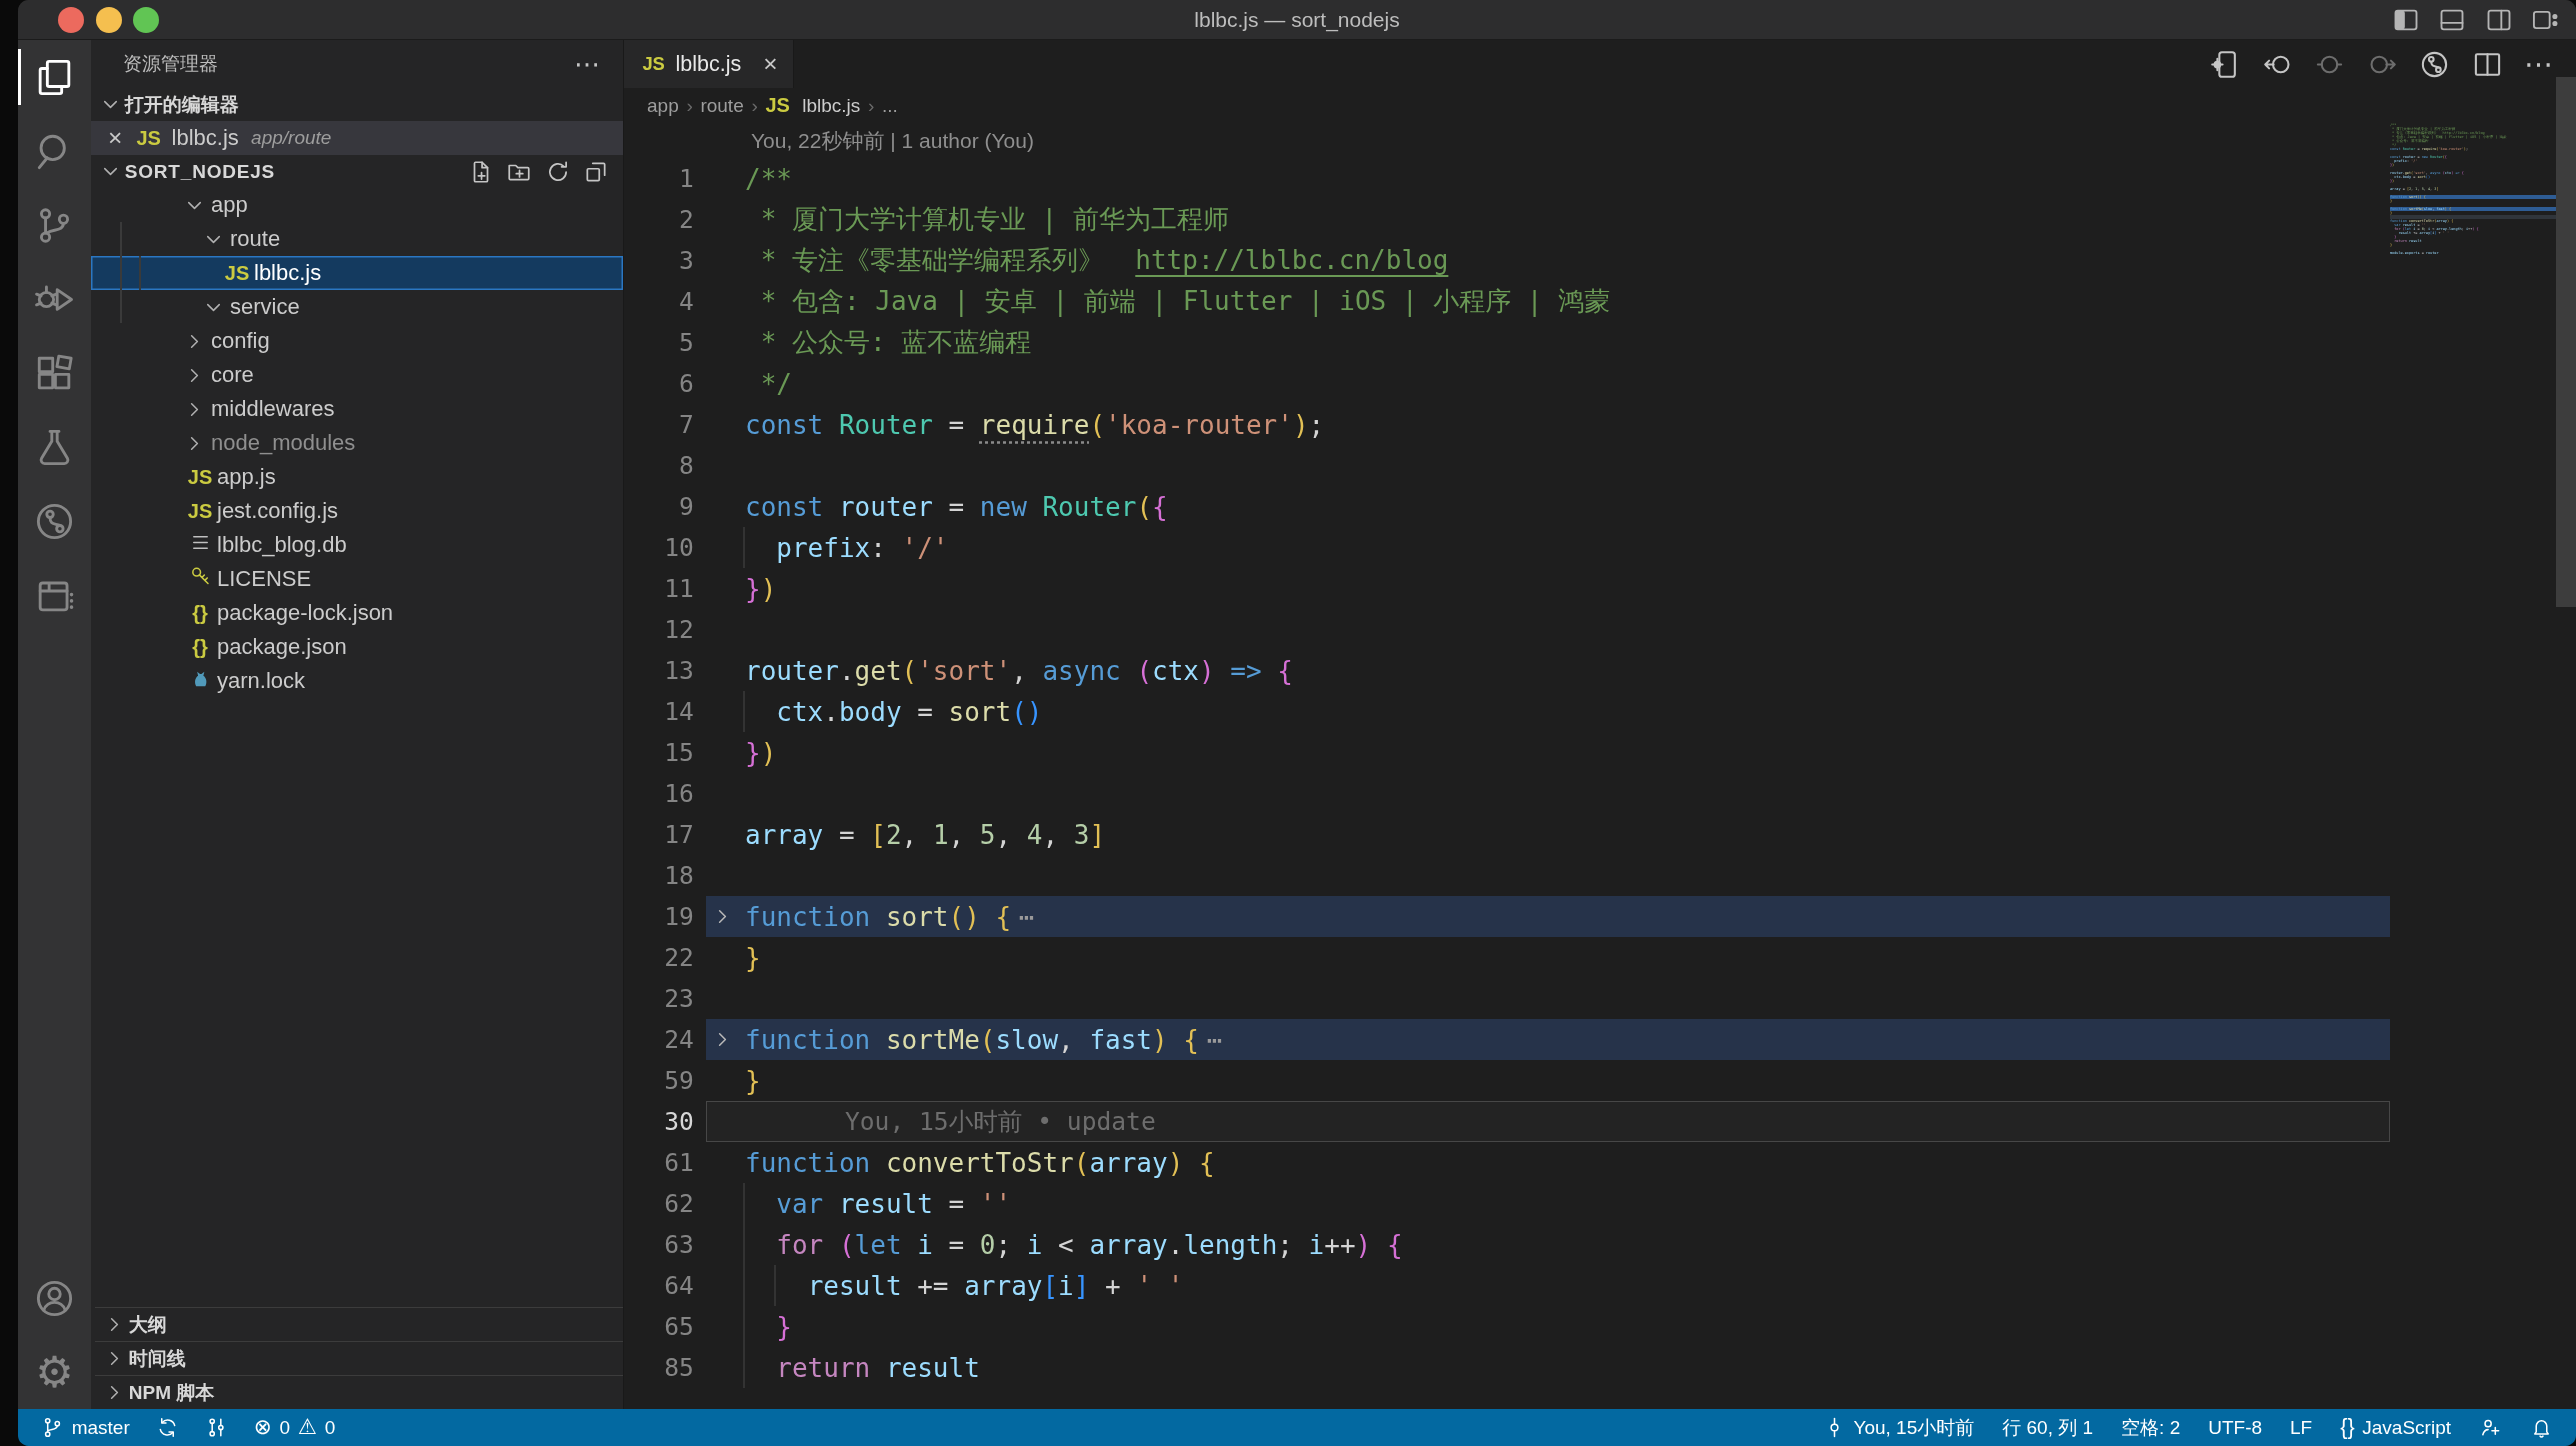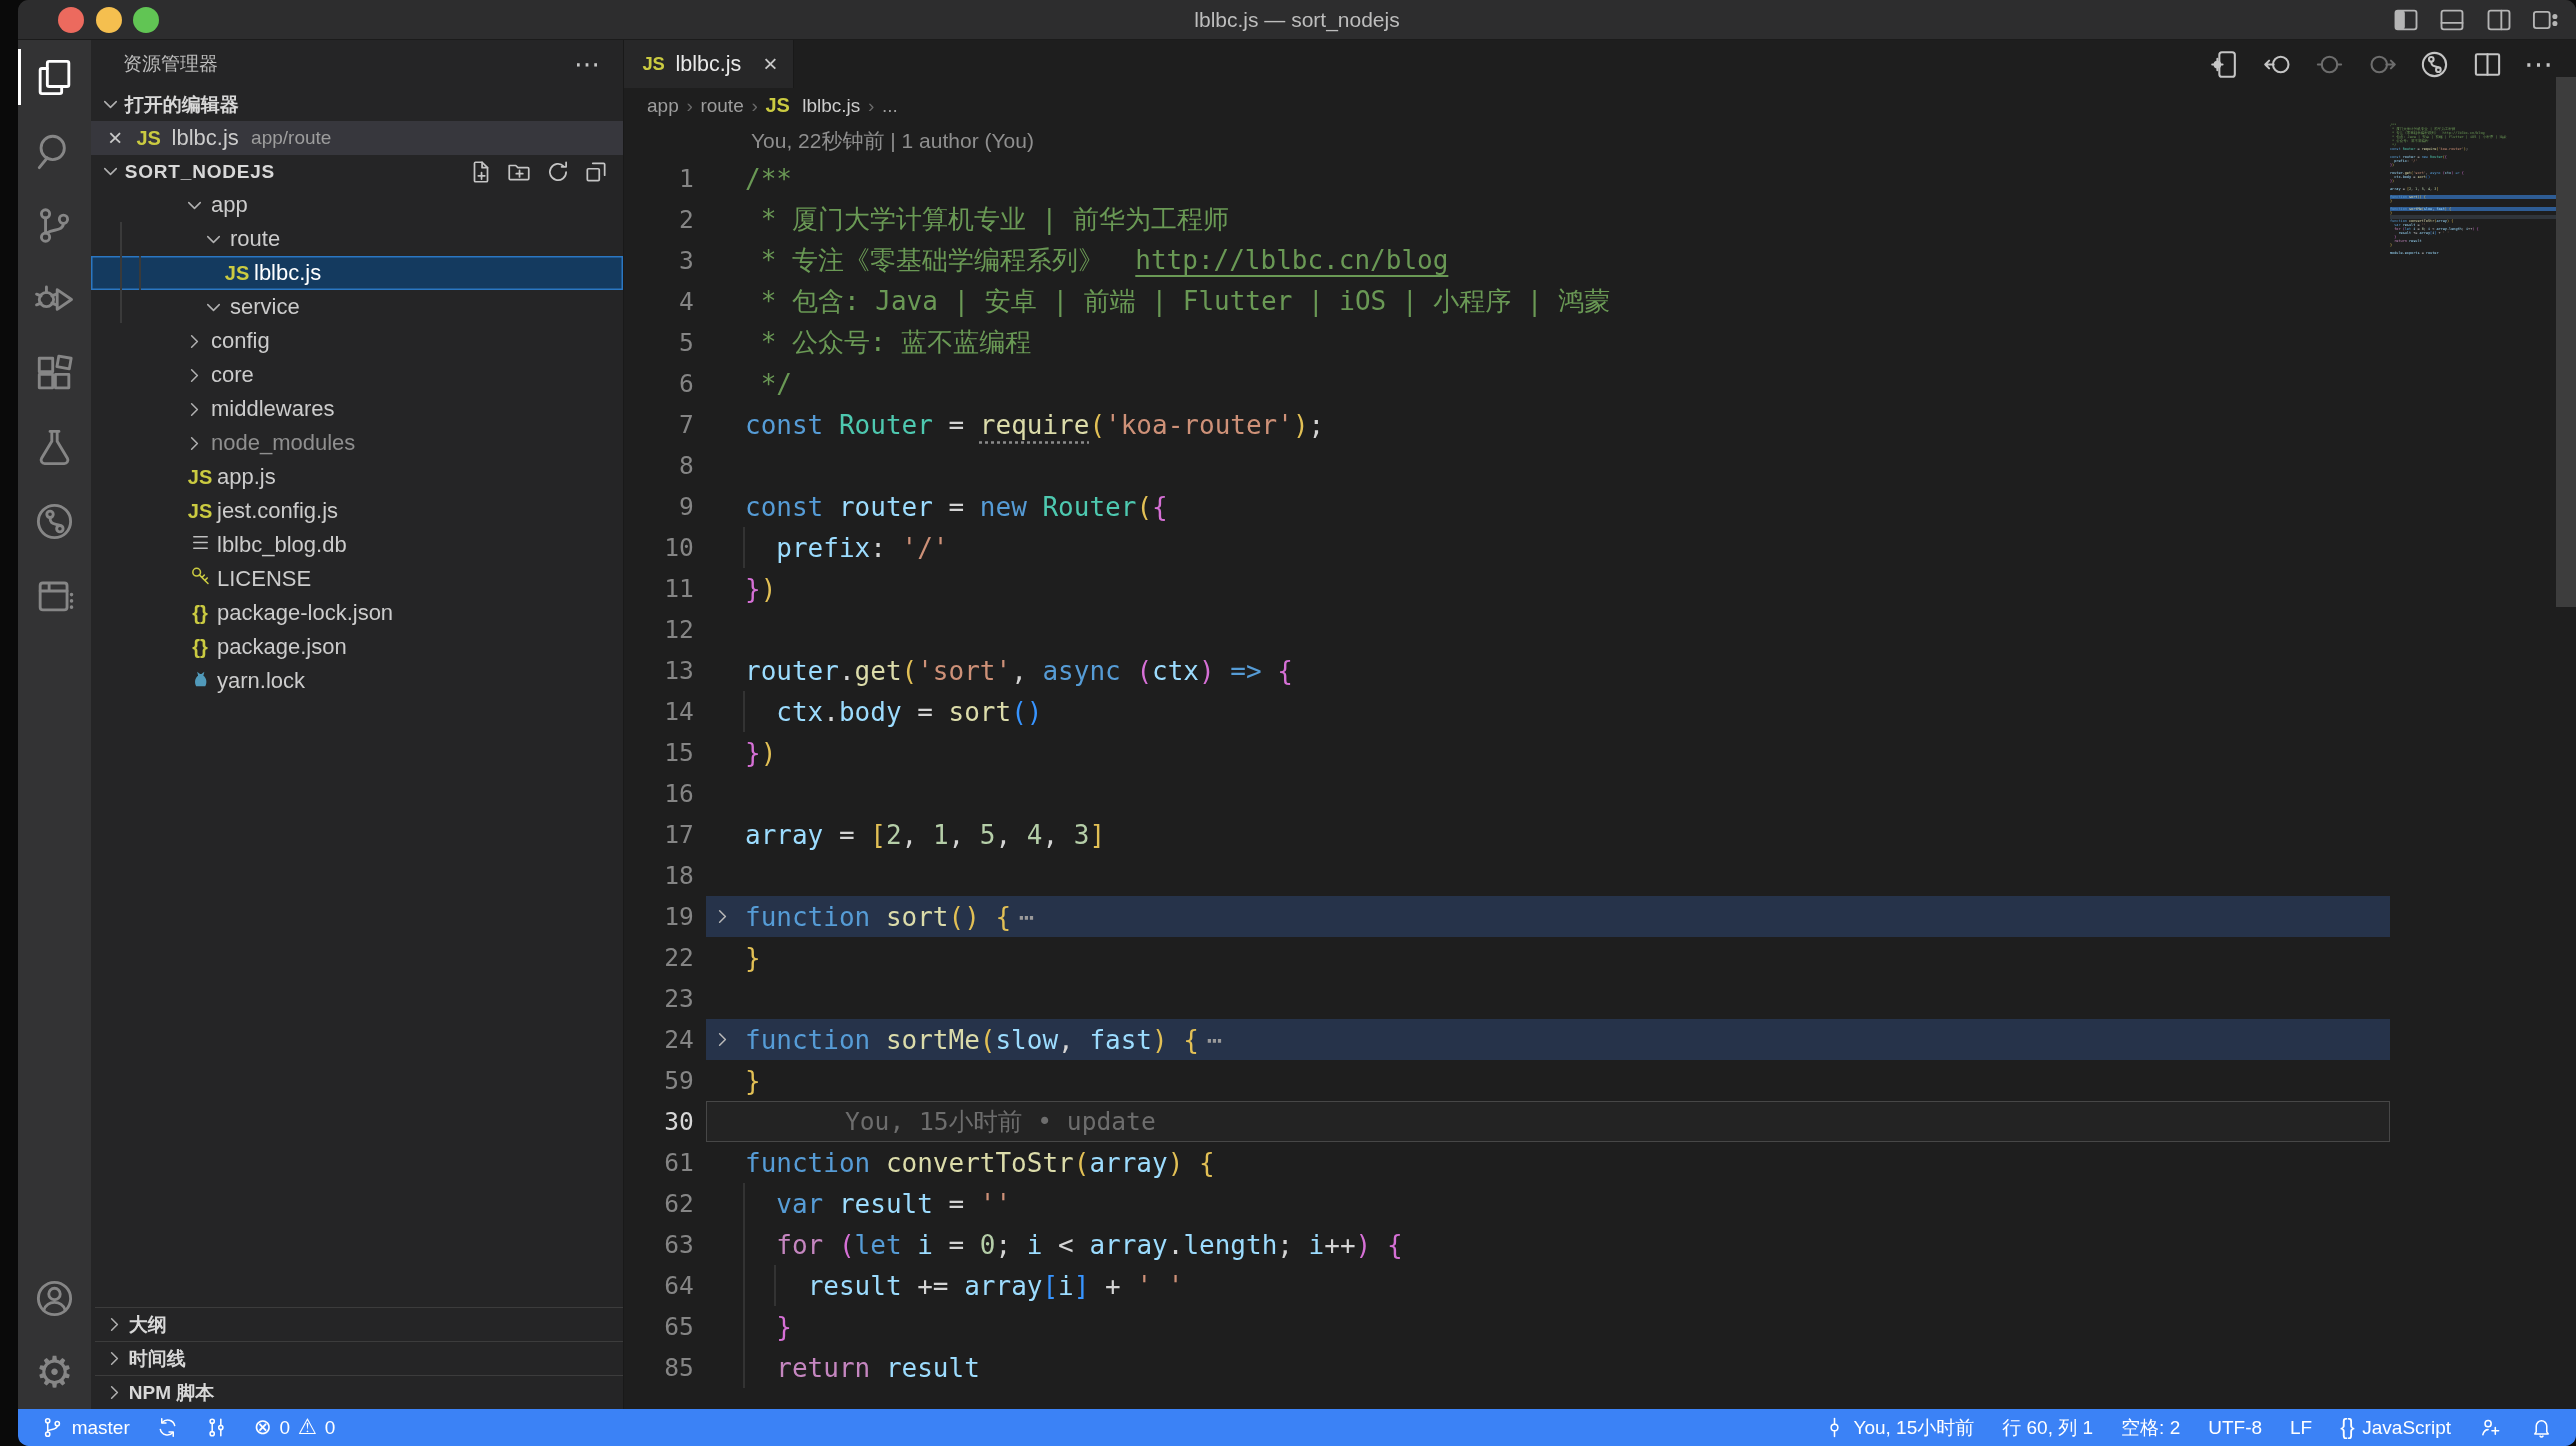--- a/index.html
+++ b/index.html
@@ -28,21 +28,21 @@
 
   
   .sidebar { width:533px; background:#252526; position:relative; flex-shrink:0; border-right:1.5px solid #191919; color:#cccccc; }
   .sb-title { height:48px; display:flex; align-items:center; padding:0 23px 0 32px; font-size:19px; color:#bbbbbb; }
   .sb-title .icon { margin-left:auto; font-size:26px; color:#c5c5c5; }
   .sec-head { height:33px; display:flex; align-items:center; font-size:19px; font-weight:bold; color:#d8d8d8; padding-left:7.7px; }
   .sec-head .chev svg { width:23px; height:23px; }
   .sec-head .chev { margin-right:3.1px; color:#b0b0b0; display:flex; }
   .oe-item { height:34px; background:#37373d; display:flex; align-items:center; padding-left:17px; font-size:22px; }
   .oe-item .close { color:#c8c8c8; font-size:24.6px; margin-right:14px; }
-  .oe-item .detail { color:#9d9d9d; font-size:19px; margin-left:12.3px; }
+  .oe-item .detail { color:#9d9d9d; font-size:19px; margin-left:12.3px;font-style:italic; }
   .proj-head { justify-content:flex-start; letter-spacing:0.8px; font-size:19px; }
   .proj-actions { margin-left:auto; display:flex; gap:12.3px; padding-right:14px; color:#c5c5c5; }
   .proj-actions svg { width:26px; height:26px; }
   .tree { position:relative; }
   .tree-row { height:34px; display:flex; align-items:center; font-size:22px; color:#cccccc; position:relative; }
   .tree-row .chev { display:flex; color:#b0b0b0; width:28px; flex-shrink:0; }
   .tree-row .chev svg { width:23px; height:23px; }
   .tree-row .ficon { width:34px; display:flex; justify-content:center; align-items:center; flex-shrink:0; }
   .tree-row .ficon svg { width:23px; height:23px; }
   .tree-row.selected { background:#143a5f; box-shadow:inset 0 0 0 1.5px #2b77c2; color:#ffffff; }
@@ -90,21 +90,21 @@
   .tk.b1{color:#e2c055;} .tk.b2{color:#d670d6;} .tk.b3{color:#3794ff;}
 
   
   .minimap { position:absolute; top:0; right:20px; width:166px; }
   .mrow { height:4px; font-size:3.5px; line-height:4px; white-space:pre; overflow:hidden; position:relative; }
   .mrow.mhl { background:#2e5c94; }
   .mrow.mcur { background:#30353b; }
   .vscroll { position:absolute; right:0; top:37px; width:20px; height:530px; background:rgba(121,121,121,0.35); }
 
   
-  .statusbar { height:37px; background:#3b82f6; color:#ffffff; display:flex; align-items:center; font-size:19px; padding:0 23px; }
+  .statusbar { height:37px; background:#0369a1; color:#ffffff; display:flex; align-items:center; font-size:19px; padding:0 23px; }
   .sb-item { display:flex; align-items:center; gap:7.7px; margin-right:26px; }
   .sb-right { margin-left:auto; display:flex; align-items:center; }
   .sb-right .sb-item { margin-right:0; margin-left:28px; }
   .sb-item svg { width:23px; height:23px; }
   .sb-item .uico { font-size:21.5px; line-height:21.5px; }
   .icon { display:inline-flex; align-items:center; justify-content:center; }
 </style>
 </head>
 <body>
 

